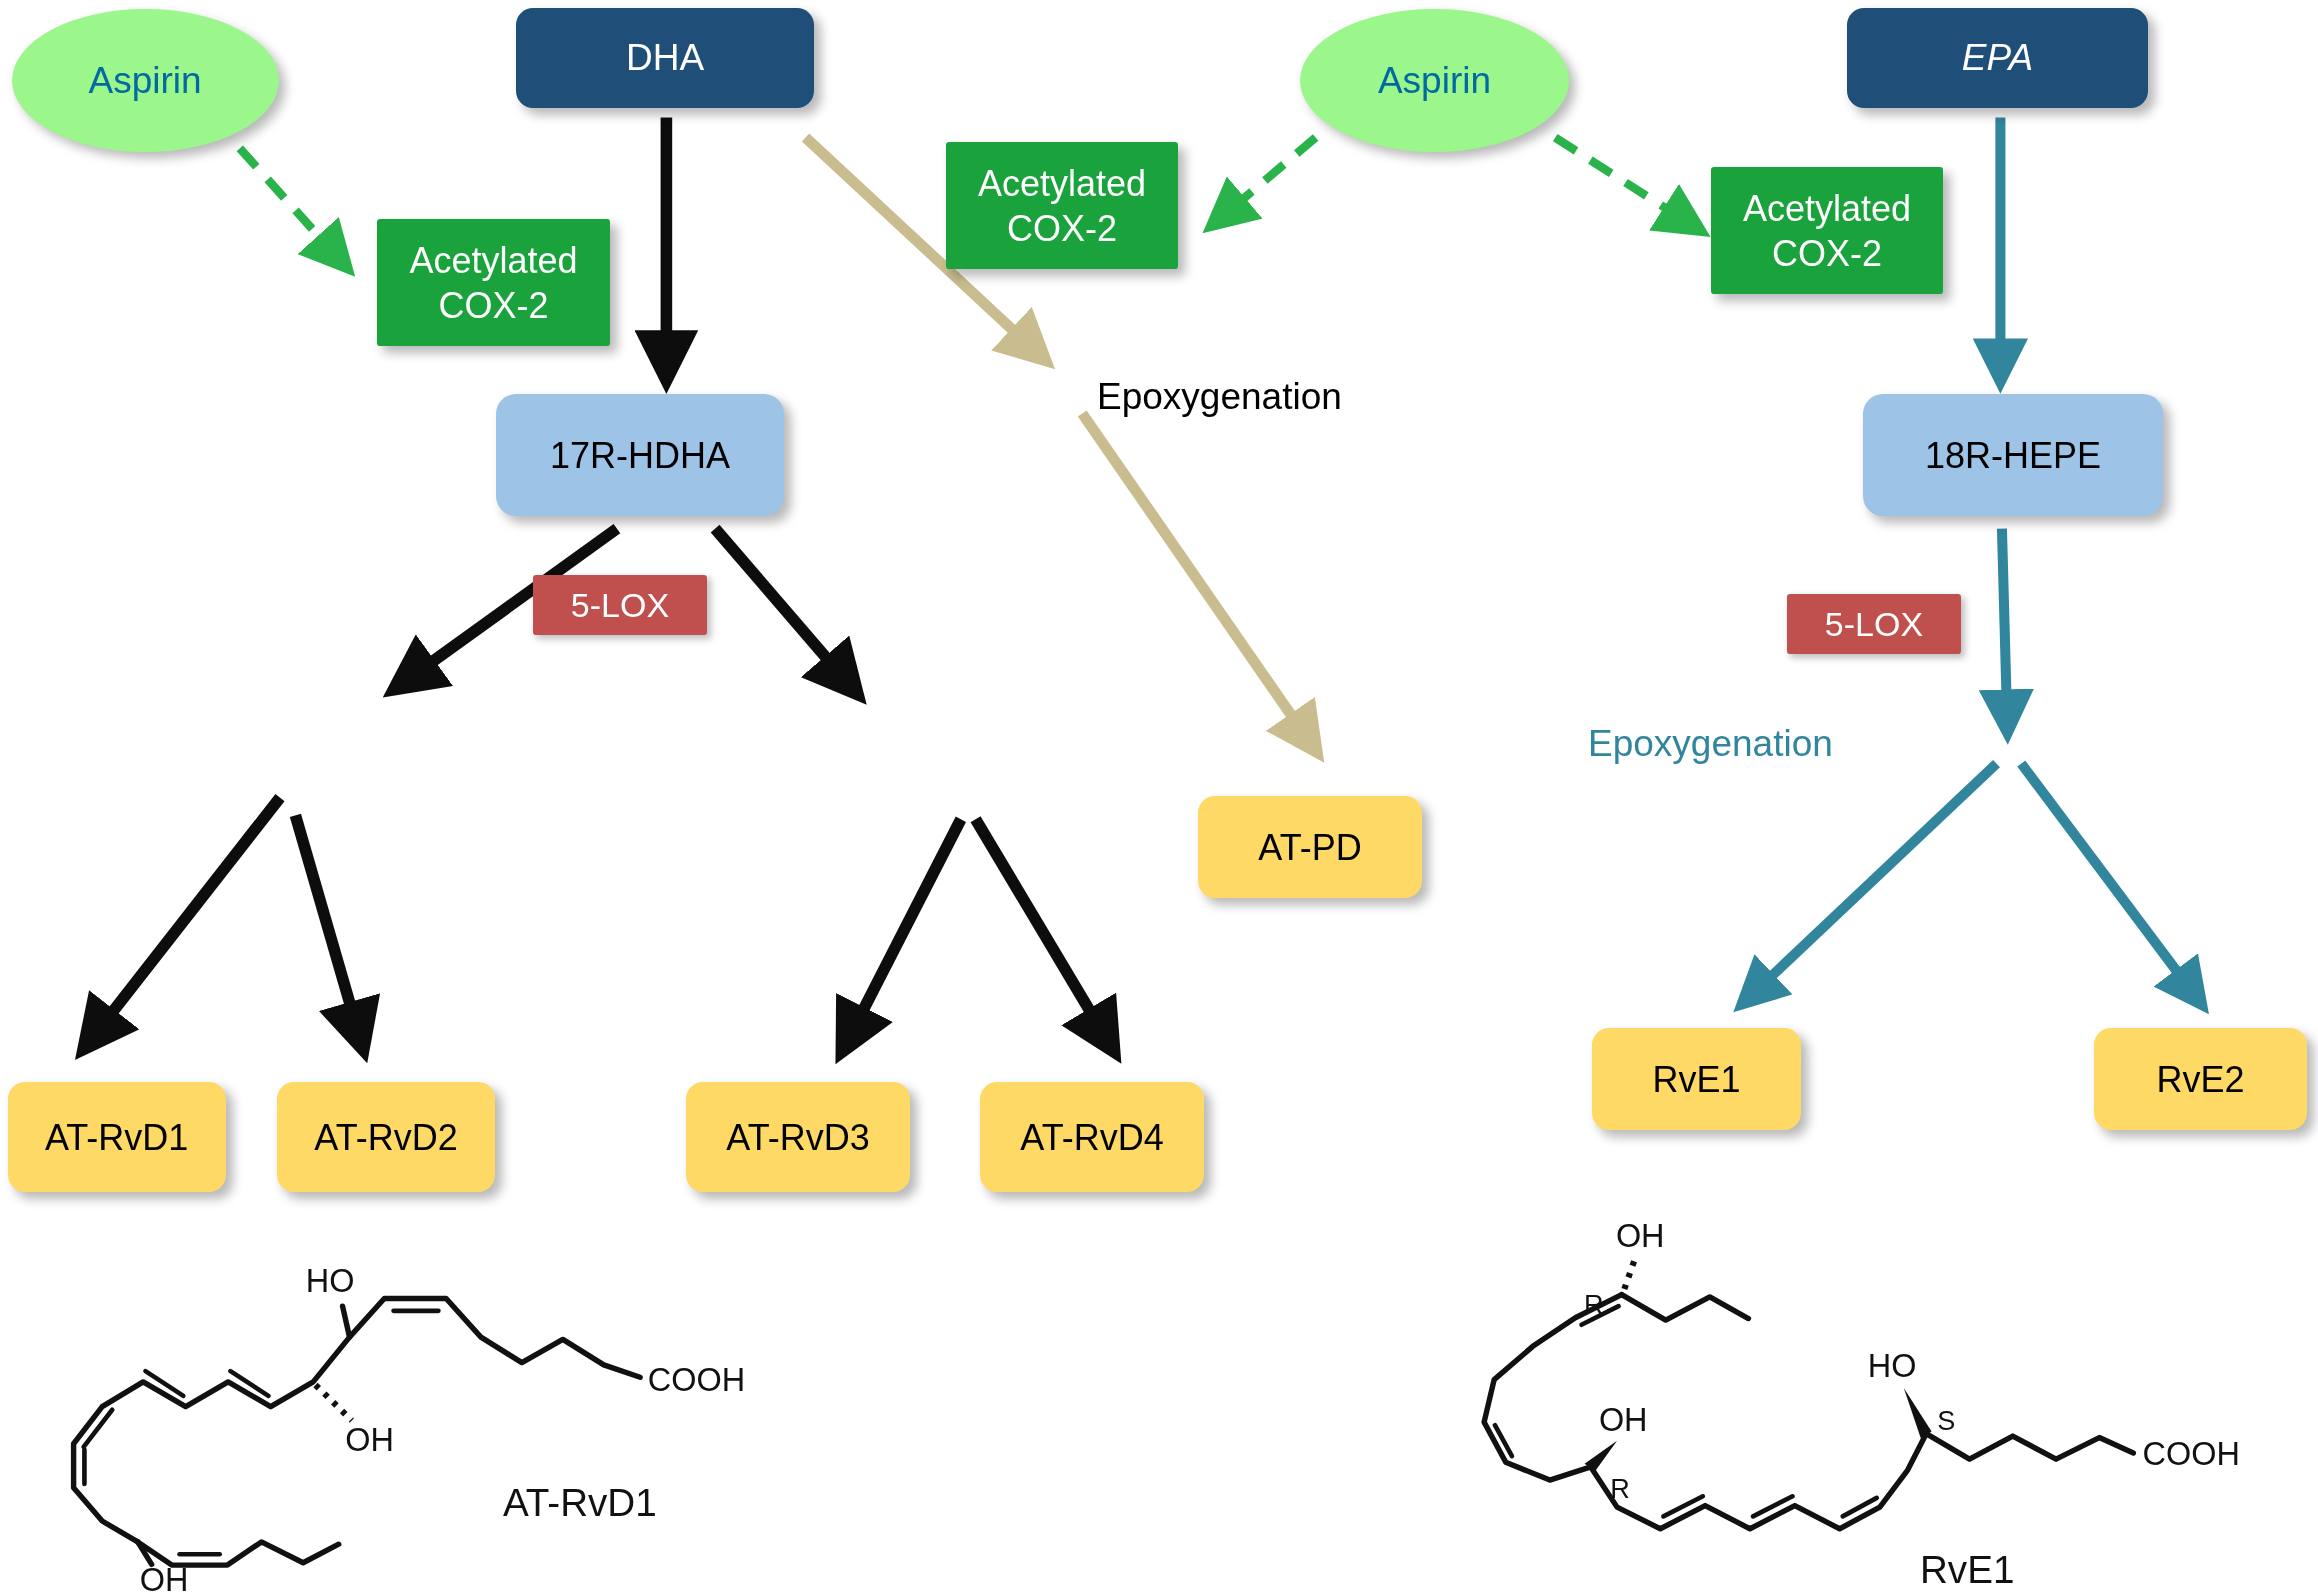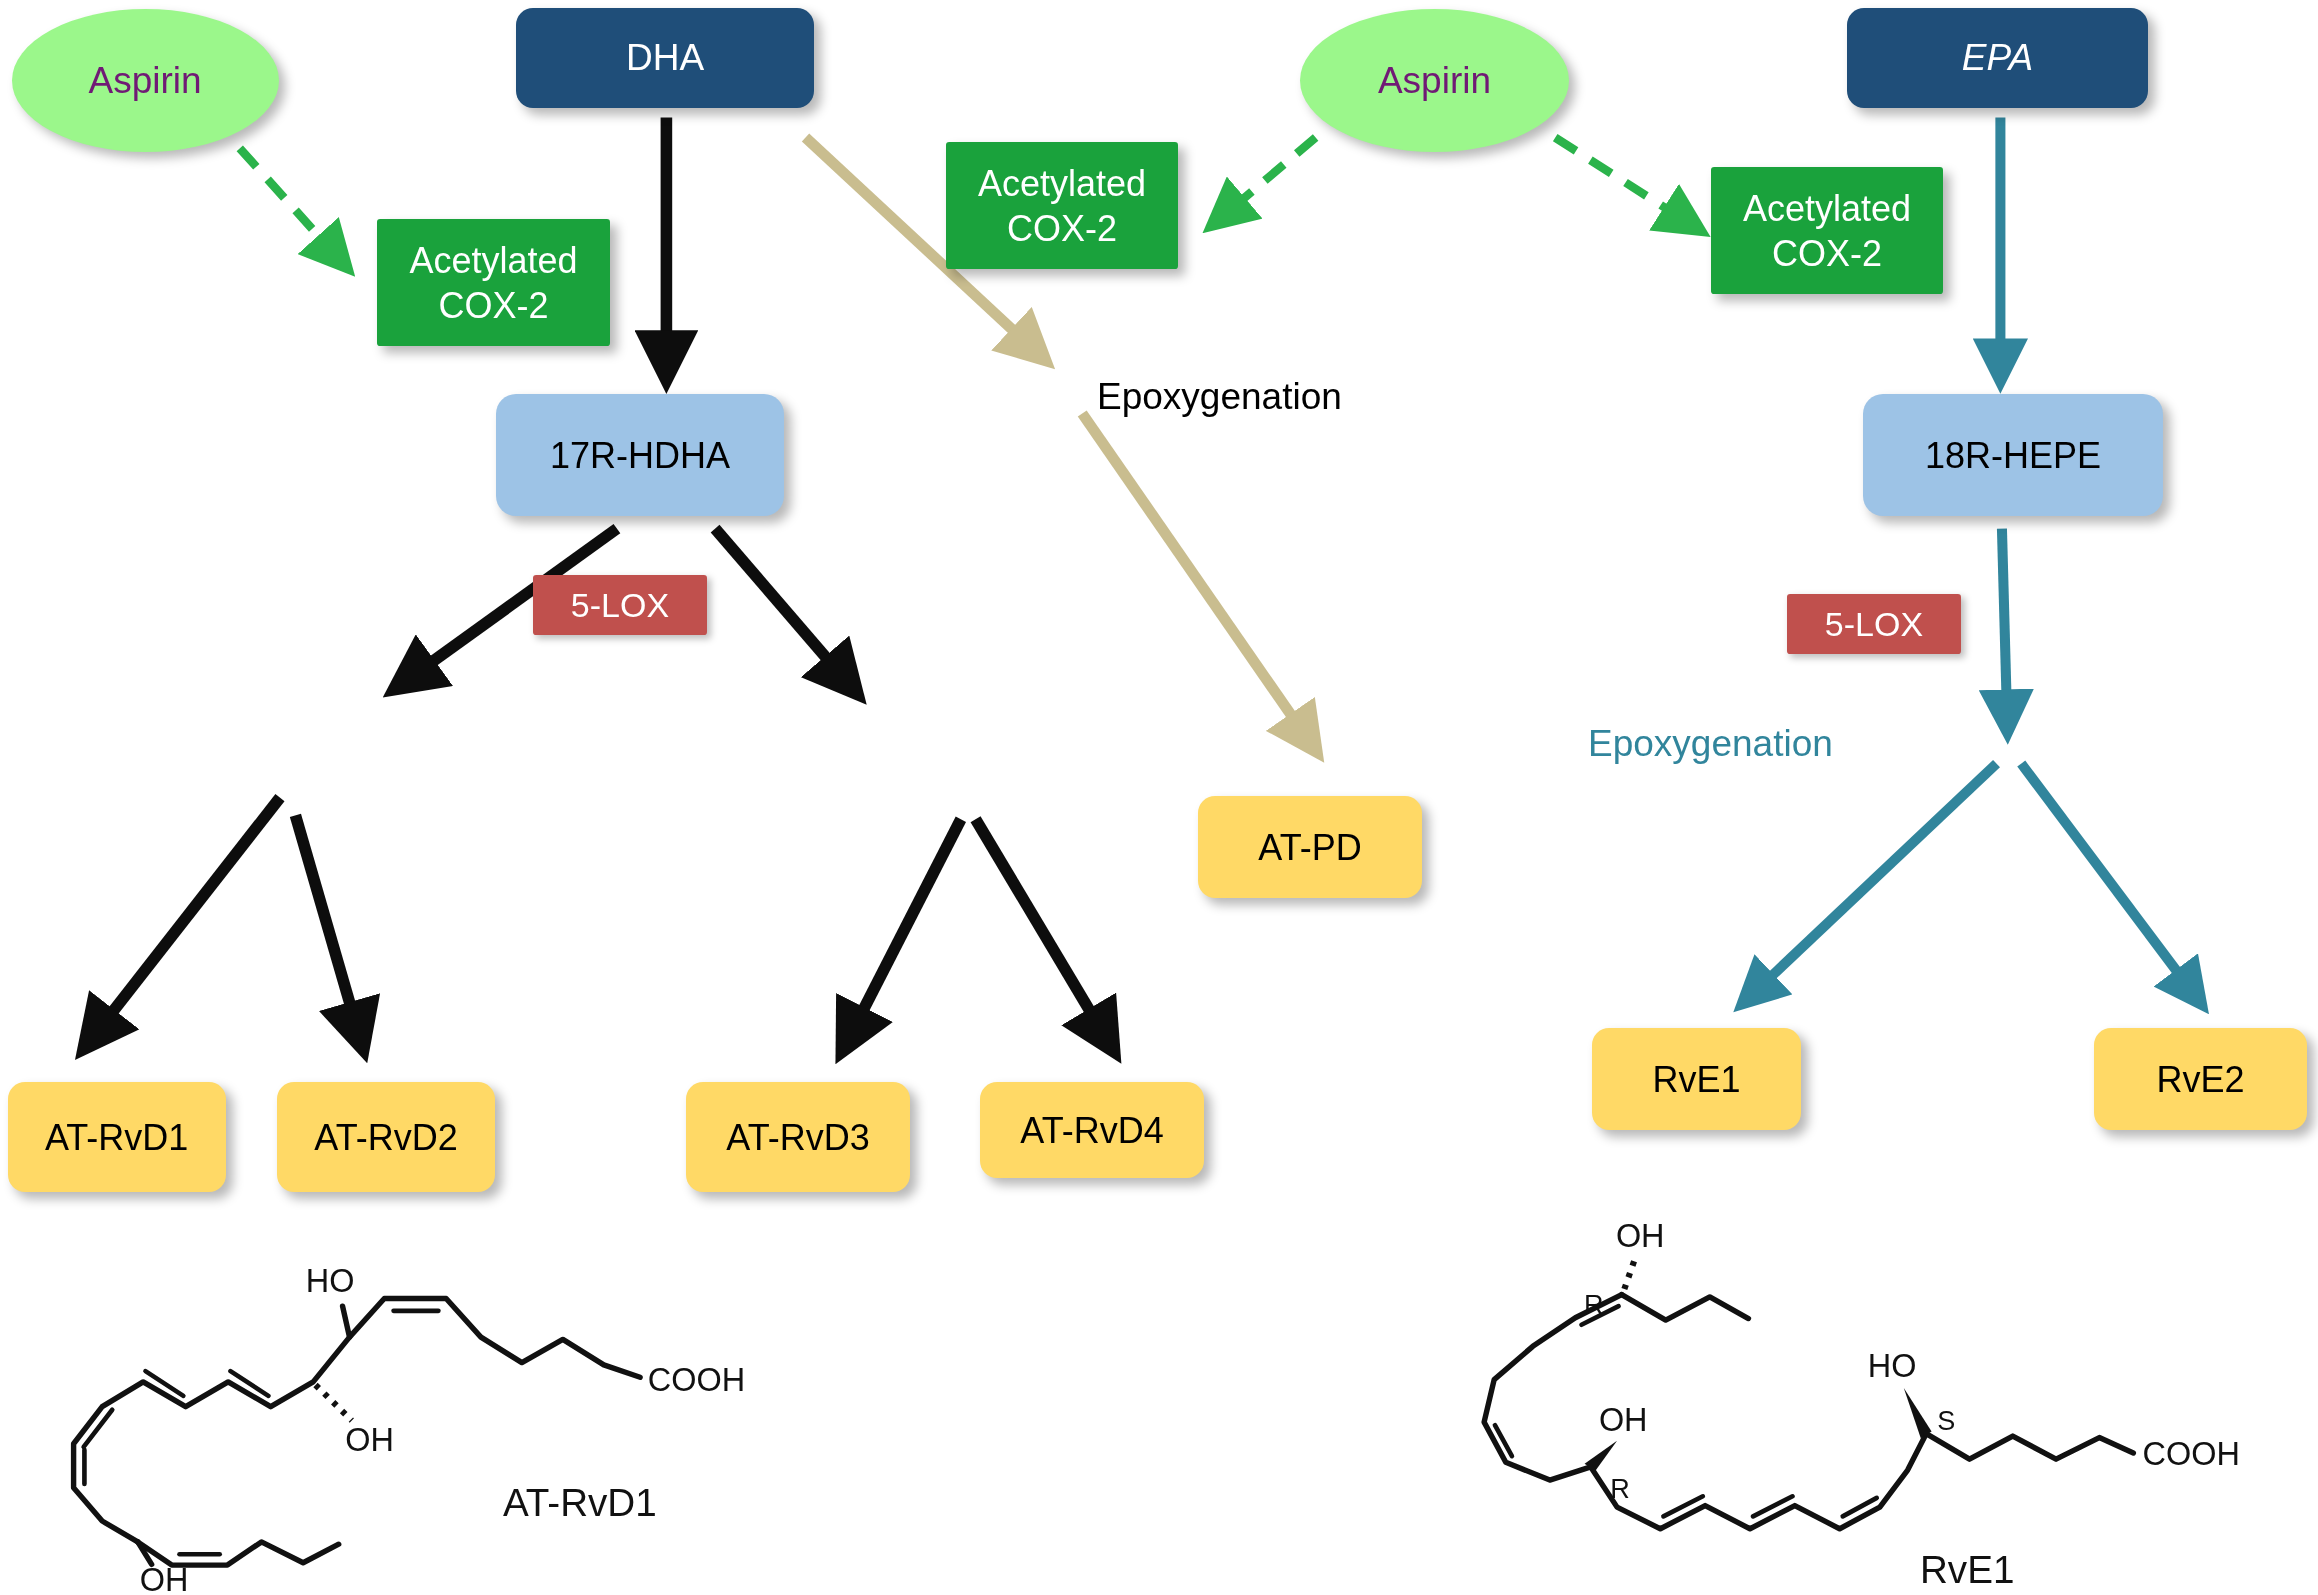--- a/index.html
+++ b/index.html
@@ -11,21 +11,21 @@
   .node{
     position:absolute;display:flex;align-items:center;justify-content:center;
     text-align:center;font-size:36px;line-height:1.25;z-index:2;
     box-shadow:6.2px 6.2px 10.8px rgba(0,0,0,0.28);
   }
   .navy{background:#1f4e79;color:#ffffff;border-radius:17px;font-size:37px;}
   .green{background:#1aa23c;color:#ffffff;border-radius:3.1px;}
   .blue{background:#9dc3e6;color:#000000;border-radius:20px;}
   .yellow{background:#ffd966;color:#000000;border-radius:17px;text-align:center;}
   .brick{background:#c0504d;color:#ffffff;border-radius:3.1px;font-size:34px;box-shadow:3.9px 3.9px 7.7px rgba(0,0,0,0.25);}
-  .ellipse{background:#9bf78b;color:#701a75;border-radius:50%;font-size:37px;}
+  .ellipse{background:#9bf78b;color:#0369a1;border-radius:50%;font-size:37px;}
   .floating-label{position:absolute;font-size:37px;z-index:2;color:#000;}
   .floating-label.teal-text{color:#31859c;}
   
   .arrow-black{stroke:#0d0d0d;stroke-width:15;fill:none;}
   .arrow-teal{stroke:#31859c;stroke-width:13;fill:none;}
   .arrow-tan{stroke:#c9bd8f;stroke-width:14;fill:none;}
   .arrow-dgreen{stroke:#2bb34b;stroke-width:11;stroke-dasharray:32 22;fill:none;}
   
   .bond{stroke:#111;stroke-width:7;fill:none;stroke-linecap:round;stroke-linejoin:round;}
   .dbl{stroke:#111;stroke-width:6;fill:none;stroke-linecap:round;}
@@ -120,21 +120,21 @@
   <div class="node ellipse" style="left:11.6px;top:9.3px;width:267px;height:143px;">Aspirin</div>
   <div class="node navy" style="left:516px;top:7.7px;width:298px;height:100px;">DHA</div>
   <div class="node green" style="left:377px;top:219px;width:233px;height:127px;">Acetylated COX-2</div>
   <div class="node blue" style="left:496px;top:394px;width:288px;height:122px;">17R-HDHA</div>
   <div class="node brick" style="left:533px;top:575px;width:174px;height:60px;">5-LOX</div>
   <div class="floating-label" style="left:1097px;top:376px;">Epoxygenation</div>
   <div class="node yellow" style="left:1198px;top:796px;width:224px;height:102px;">AT-PD</div>
   <div class="node yellow" style="left:7.7px;top:1082px;width:218px;height:110px;">AT-RvD1</div>
   <div class="node yellow" style="left:277px;top:1082px;width:218px;height:110px;">AT-RvD2</div>
   <div class="node yellow" style="left:686px;top:1082px;width:224px;height:110px;">AT-RvD3</div>
-  <div class="node yellow" style="left:980px;top:1082px;width:224px;height:96px;">AT-RvD4</div>
+  <div class="node yellow" style="left:980px;top:1082px;width:224px;height:110px;">AT-RvD4</div>
 
   <div class="node ellipse" style="left:1300px;top:9.3px;width:269px;height:143px;">Aspirin</div>
   <div class="node green" style="left:946px;top:142px;width:232px;height:127px;">Acetylated COX-2</div>
   <div class="node navy" style="left:1847px;top:7.7px;width:301px;height:100px;font-style:italic;">EPA</div>
   <div class="node green" style="left:1711px;top:167px;width:232px;height:127px;">Acetylated COX-2</div>
   <div class="node blue" style="left:1863px;top:394px;width:300px;height:122px;">18R-HEPE</div>
   <div class="node brick" style="left:1787px;top:594px;width:174px;height:60px;">5-LOX</div>
   <div class="floating-label teal-text" style="left:1588px;top:723px;">Epoxygenation</div>
   <div class="node yellow" style="left:1592px;top:1028px;width:209px;height:102px;">RvE1</div>
   <div class="node yellow" style="left:2094px;top:1028px;width:213px;height:102px;">RvE2</div>

